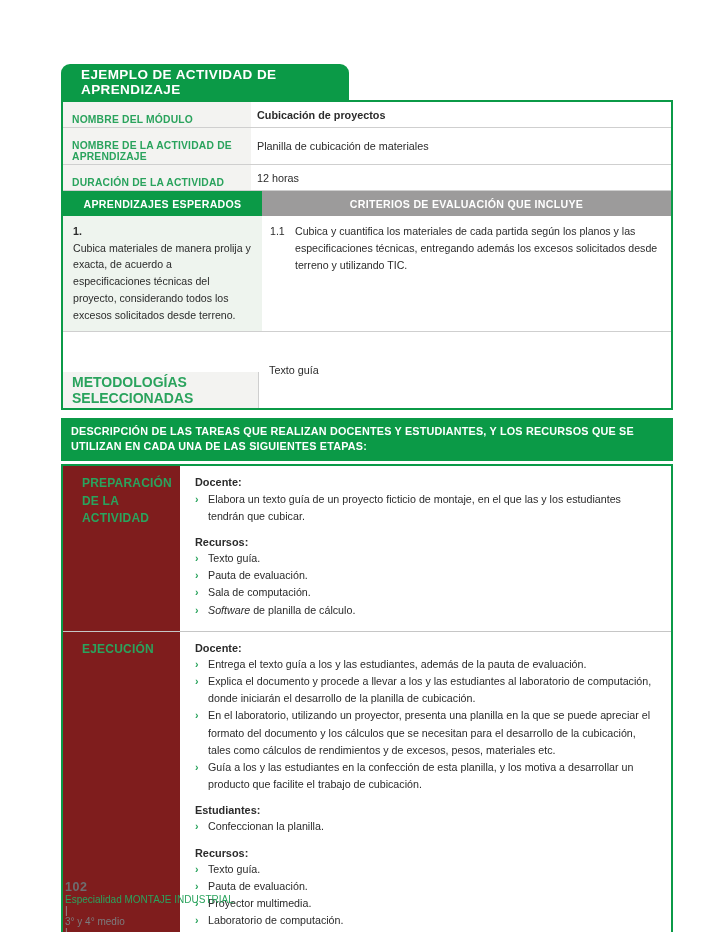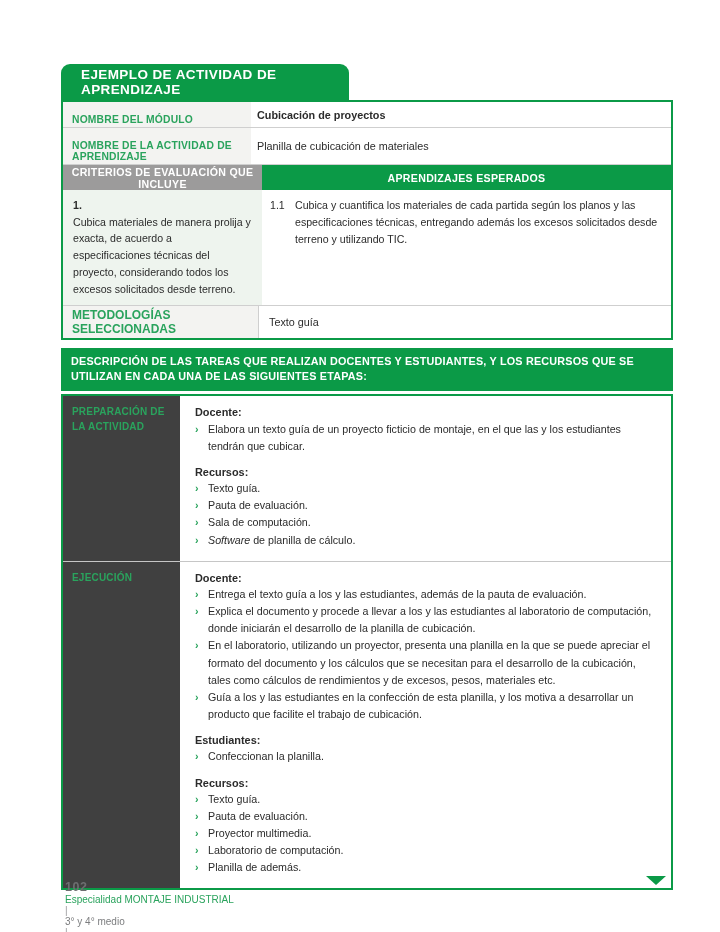--- a/index.html
+++ b/index.html
@@ -38,37 +38,37 @@
 
   .body-row{display:grid;grid-template-columns:199px 1fr;}
   .ae-cell{background:#eef4ee;padding:7px 10px 8px 10px;font-size:10.6px;line-height:1.58;}
   .ae-num{font-weight:bold;display:block;}
   .ce-cell{background:#fff;padding:7px 10px 8px 8px;}
   .ce-inner{display:grid;grid-template-columns:25px 1fr;font-size:10.6px;line-height:1.62;}
 
   .met-row{display:grid;grid-template-columns:196px 1fr;border-top:1px solid #cfcfcf;min-height:26px;}
   .met-label{
     background:#f3f3f1;border-right:1px solid #cfcfcf;display:flex;align-items:center;
-    padding:2px 20px 2px 9px;color:var(--green2);font-size:12px;font-weight:bold;
+    padding:2px 20px 2px 9px;color:var(--green2);font-size:14px;font-weight:bold;margin-top:40px;
   }
   .met-value{display:flex;align-items:center;padding:2px 10px;font-size:10.8px;}
 
   
   .banner{
     margin-top:8px;background:var(--green);color:#fff;font-weight:bold;
     font-size:10.8px;line-height:1.38;padding:6px 10px 7px 10px;box-sizing:border-box;letter-spacing:.2px;
   }
 
   
   .tableB{border:2px solid var(--green);box-sizing:border-box;margin-top:3px;position:relative;background:#fff;}
   .stage-row{display:grid;grid-template-columns:117px 1fr;}
   .stage-row + .stage-row{border-top:1px solid #c6c6c6;}
   .stage-label{
-    background:#404040;padding:9px 8px 8px 9px;color:var(--green2);
-    font-size:10px;font-weight:bold;line-height:1.45;letter-spacing:.2px;
+    background:#7f1d1d;padding:9px 8px 8px 19px;color:var(--green2);
+    font-size:12px;font-weight:bold;line-height:1.45;letter-spacing:.2px;
   }
   .stage-content{padding:8px 16px 12px 15px;}
   .block-heading{font-weight:bold;font-size:10.9px;margin-top:9px;line-height:1.5;}
   .block-heading.first{margin-top:0;}
   .bullet-item{display:grid;grid-template-columns:13px 1fr;font-size:10.7px;line-height:1.6;}
   .bullet-glyph{color:var(--green2);font-weight:bold;}
   .row1 .stage-content{min-height:124px;}
   .row2 .stage-content{min-height:286px;}
 
   .arrow{
@@ -99,25 +99,29 @@
   <div class="tableA">
     <div id="info-rows">
   <div class="info-row">
     <div class="info-label">NOMBRE DEL MÓDULO</div>
     <div class="info-value bold">Cubicación de proyectos</div>
   </div>
   <div class="info-row">
     <div class="info-label">NOMBRE DE LA ACTIVIDAD DE APRENDIZAJE</div>
     <div class="info-value">Planilla de cubicación de materiales</div>
   </div>
+  <div class="info-row">
+    <div class="info-label">DURACIÓN DE LA ACTIVIDAD</div>
+    <div class="info-value">12 horas</div>
+  </div>
       </div>
 
     <div class="hdr-row">
+      <div class="hdr-cell hdr-ae">APRENDIZAJES ESPERADOS</div>
       <div class="hdr-cell hdr-ce">CRITERIOS DE EVALUACIÓN QUE INCLUYE</div>
-      <div class="hdr-cell hdr-ae">APRENDIZAJES ESPERADOS</div>
     </div>
 
     <div class="body-row">
       <div class="ae-cell">
         <span class="ae-num">1.</span>
         <span>Cubica materiales de manera prolija y exacta, de acuerdo a especificaciones técnicas del proyecto, considerando todos los excesos solicitados desde terreno.</span>
       </div>
       <div class="ce-cell">
         <div class="ce-inner">
           <span>1.1</span>

